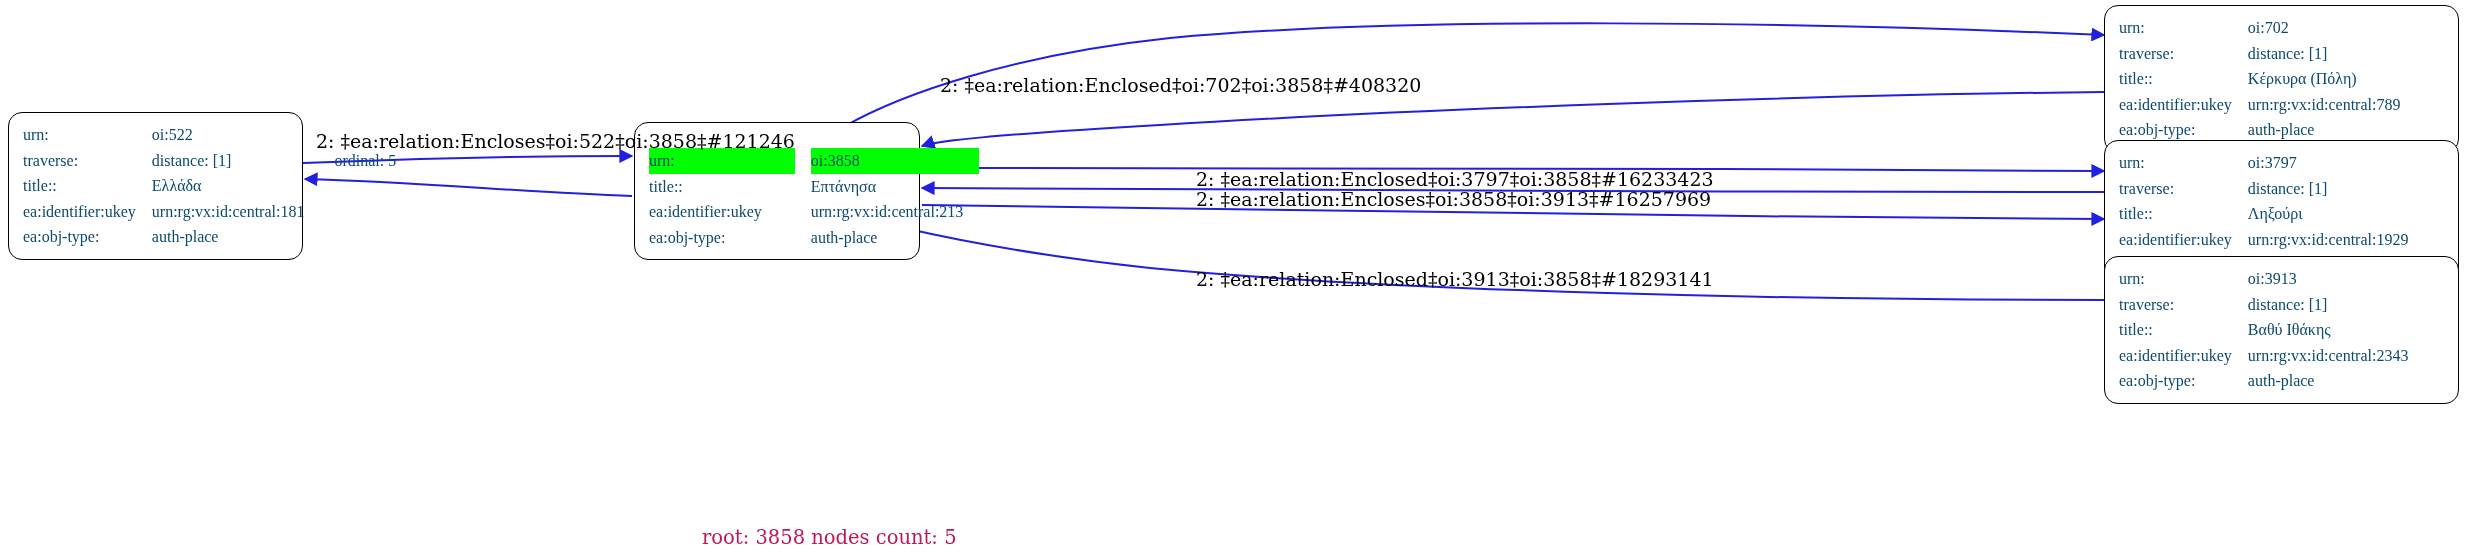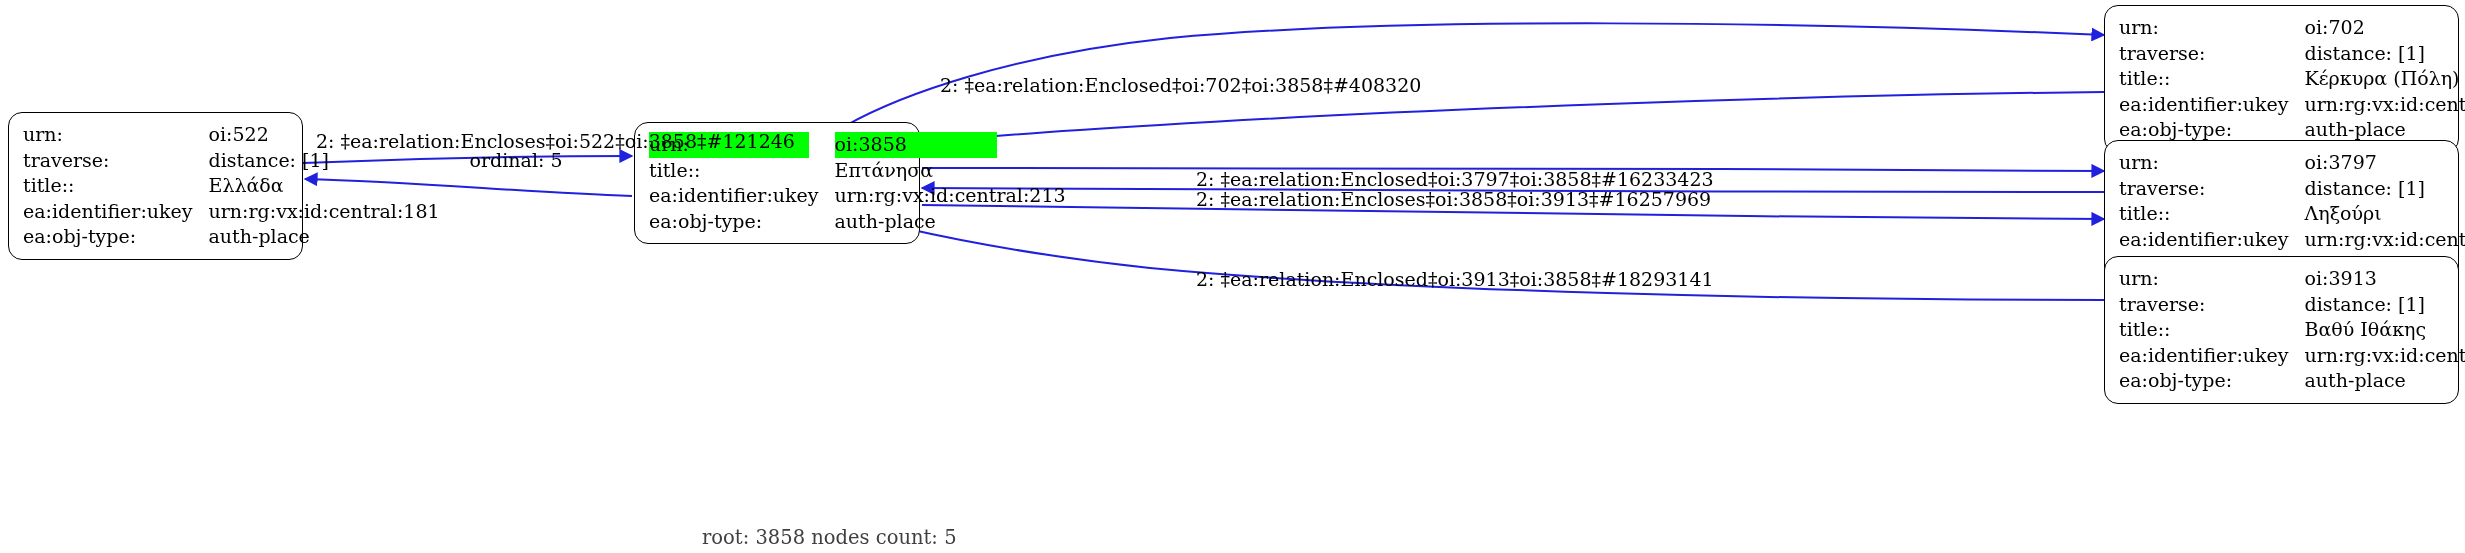--- a/index.html
+++ b/index.html
@@ -31,26 +31,27 @@
     border: 1.6px solid #000000;
     border-radius: 14px;
     background: #ffffff;
     padding: 9px 14px 9px 14px;
   }
   .node table {
     border-collapse: collapse;
     border-spacing: 0;
   }
   .node td {
-    font-size: 19px;
+    font-size: 16px;
     line-height: 25.5px;
     padding: 0;
     white-space: nowrap;
-    color: #000000;
+    color: #0c4a6e;
     vertical-align: baseline;
+    font-family: Liberation Serif, serif;
   }
   .node td.key {
     padding-right: 16px;
   }
   .node td.val {
     padding-right: 4px;
   }
   .node td.val2 {
     padding-left: 26px;
   }
@@ -60,34 +61,35 @@
   }
   .root-hl-key,
   .root-hl-val {
     background: #00ff00;
     display: inline-block;
   }
   .root-hl-key {
     padding-right: 120px;
   }
   .root-hl-val {
-    padding-right: 90px;
+    padding-right: 119px;
+    margin-top: 16px;
   }
   .edge-label {
     position: absolute;
     font-size: 19px;
     line-height: 22px;
     color: #000000;
     white-space: nowrap;
     background: transparent;
   }
   .footer {
     position: absolute;
     font-size: 19.5px;
-    color: #404040;
+    color: #be185d;
     white-space: nowrap;
   }
 </style>
 </head>
 <body>
 
 <div id="canvas">
 
   <svg class="edge-layer" viewBox="0 0 2465 553">
     <defs>

